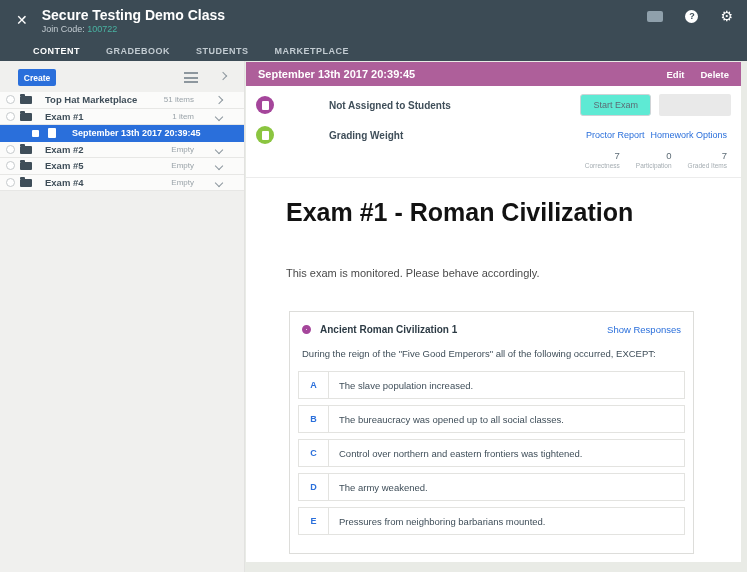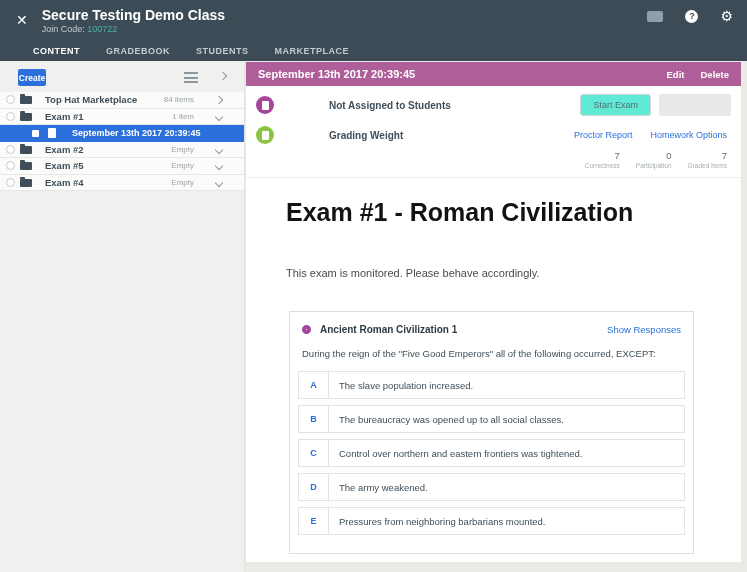--- a/index.html
+++ b/index.html
@@ -18,21 +18,21 @@
   .msg-icon::after { content:""; position:absolute; left:3px; bottom:-3px; border:3px solid transparent; border-top-color:#8fa0ab; }
   .round-icon { width:13px; height:13px; border-radius:50%; background:#fff; color:#3c4b55; font-size:9px; font-weight:bold; text-align:center; line-height:13px; }
   .gear { color:#fff; font-size:14px; line-height:13px; font-family:"DejaVu Sans",sans-serif; }
   .tabs { display:flex; gap:26px; padding:12px 0 0 33px; }
   .tab { color:#c2cbd1; font-size:9px; font-weight:bold; letter-spacing:.5px; padding-bottom:7px; cursor:pointer; }
   .tab.active { color:#fff; border-bottom:3px solid #49b3a2; }
 
   
   .sidebar { position:absolute; top:61px; left:0; width:245px; height:511px; background:#f0f0ee; border-right:1px solid #e2e2e0; }
   .sidebar-head { position:relative; height:31px; }
-  .create-btn { position:absolute; left:18px; top:8px; width:28px; height:17px; background:#2a6fdb; color:#fff; font-size:8.5px; font-weight:bold; border:none; border-radius:2px; cursor:pointer; }
+  .create-btn { position:absolute; left:18px; top:8px; width:38px; height:17px; background:#2a6fdb; color:#fff; font-size:8.5px; font-weight:bold; border:none; border-radius:2px; cursor:pointer; }
   .list-icon { position:absolute; right:46px; top:11px; width:14px; height:11px; }
   .list-icon span { display:block; height:2px; background:#8d979e; margin-bottom:2.5px; }
   .chev { display:inline-block; width:6px; height:6px; border-right:1.5px solid #8d979e; border-bottom:1.5px solid #8d979e; }
   .chev.right { transform:rotate(-45deg); }
   .chev.down { transform:rotate(45deg); }
   .side-head-chev { position:absolute; right:18px; top:12px; }
   .rows { }
   .row { position:relative; height:16.5px; background:#fbfbfa; border-bottom:1px solid #e7e7e5; display:flex; align-items:center; }
   .row .cb { position:absolute; left:6px; width:9px; height:9px; border:1px solid #c6cacc; border-radius:50%; background:#fff; }
   .row .label { position:absolute; left:45px; font-size:9.5px; font-weight:bold; color:#3f4e59; white-space:nowrap; }
@@ -54,21 +54,21 @@
   .status-row { display:flex; align-items:center; padding:8px 10px 6px 10px; }
   .circle-ic { width:18px; height:18px; border-radius:50%; display:flex; align-items:center; justify-content:center; margin-right:10px; }
   .circle-ic .mini-doc { width:7px; height:9px; background:#fff; border-radius:1px; }
   .purple-bg { background:#a5469b; }
   .green-bg { background:#8bc540; }
   .status-label { font-size:10px; font-weight:bold; color:#3f4e59; flex:1;padding-left:45px; }
   .start-btn { font-size:9px; color:#5c6b75; background:#5eead4; border:1px solid #cfd3d6; border-radius:3px; padding:5px 12px; cursor:pointer; }
   .disabled-box { width:72px; height:22px; background:#e9e9e9; border-radius:2px; margin-left:8px; }
 
   .grading-row { display:flex; align-items:center; padding:4px 14px 2px 10px; }
-  .blue-link { font-size:9px; color:#2a6fdb; margin-left:18px; cursor:pointer; }
+  .blue-link { font-size:9px; color:#2a6fdb; margin-left:6px; cursor:pointer; }
 
   .stats-row { display:flex; justify-content:flex-end; gap:16px; padding:4px 14px 8px 0; border-bottom:1px solid #ececec; }
   .stat { text-align:right; }
   .stat .v { font-size:9.5px; color:#5c6b75; }
   .stat .l { font-size:6.5px; color:#a5adb2; margin-top:1px; }
 
   
   .exam { padding:20px 0 0 40px; }
   .exam-title { font-size:25px; font-weight:bold; color:#121212; }
   .exam-notice { font-size:11px; color:#4a4a4a; margin-top:40px; }
@@ -118,21 +118,21 @@
         <span></span>
         <span></span>
       </span>
     <span class="chev right side-head-chev"></span>
   </div>
   <div class="rows">
     <div class="row">
       <span class="cb"></span>
       <span class="folder"></span>
       <span class="label">Top Hat Marketplace</span>
-      <span class="meta">84 items</span>
+      <span class="meta">51 items</span>
       <span class="chev right row-chev"></span>
     </div>
     <div class="row">
       <span class="cb"></span>
       <span class="folder"></span>
       <span class="label">Exam #1</span>
       <span class="meta">1 item</span>
       <span class="chev down row-chev"></span>
     </div>
     <div class="row selected">

